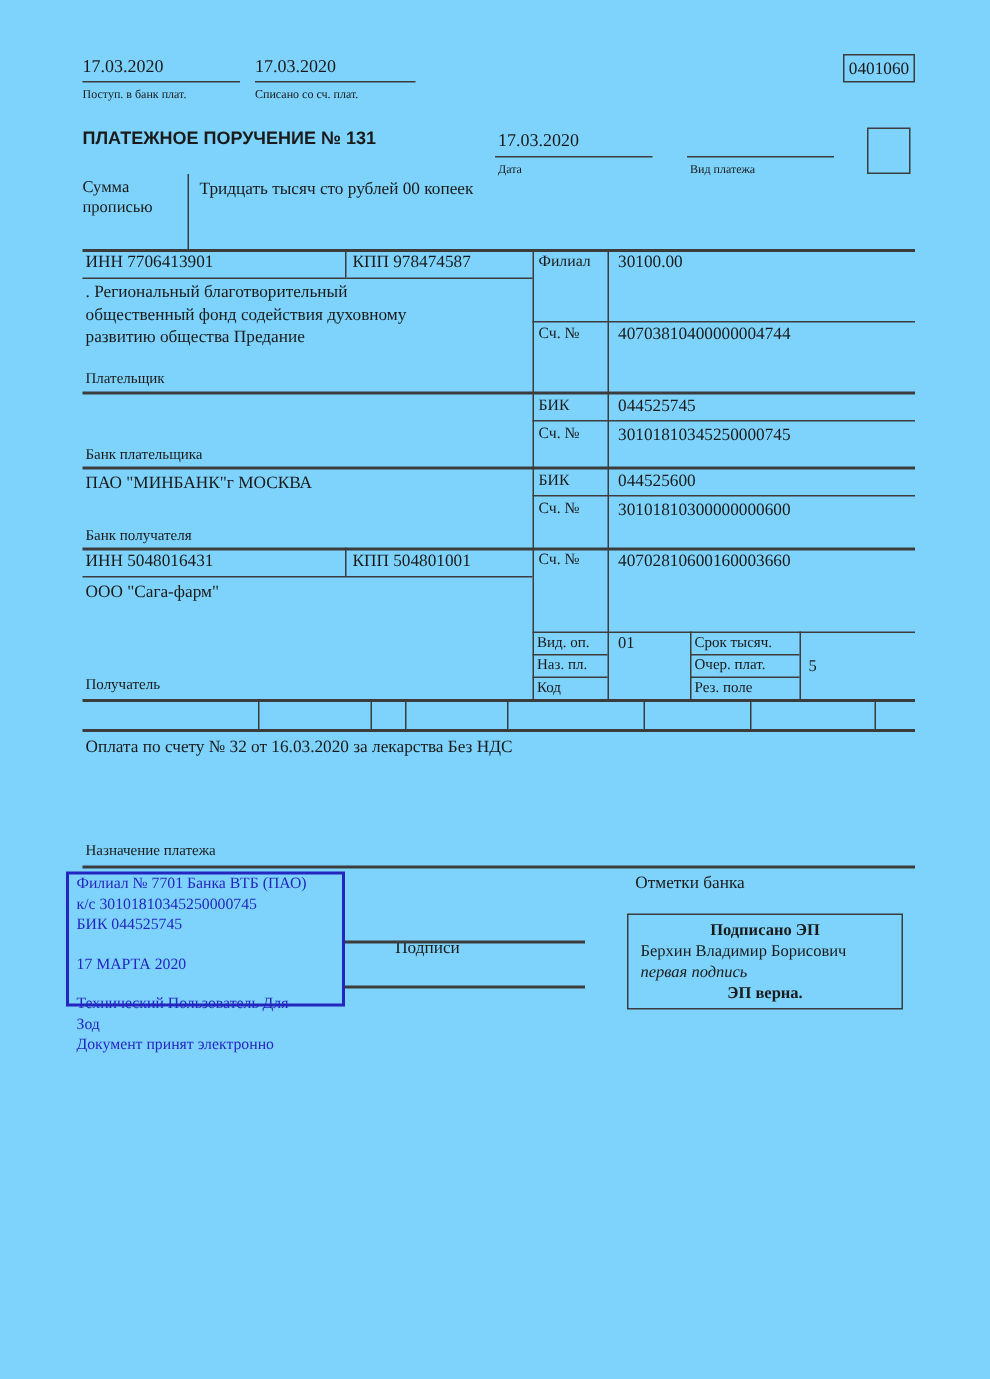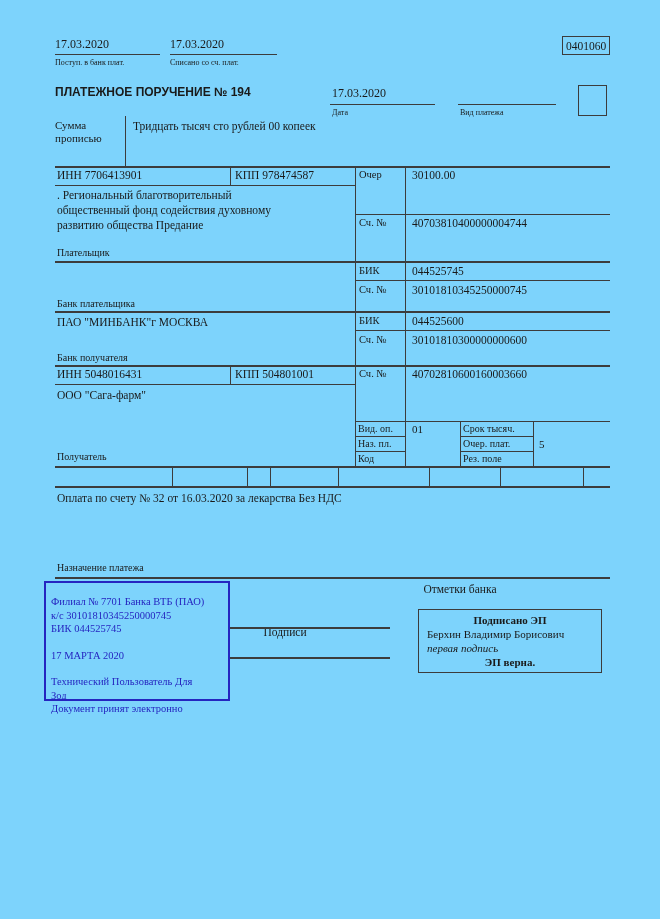--- a/index.html
+++ b/index.html
@@ -15,44 +15,44 @@
   .fs115{font-size:11.5px;}
   .fs12{font-size:12px;}
   .sans{font-family:"Liberation Sans", sans-serif;}
   .b{font-weight:bold;}
   .i{font-style:italic;}
   .ctr{text-align:center;}
   .hl{position:absolute;background:var(--line);height:1px;}
   .hl2{position:absolute;background:var(--line);height:2px;}
   .vl{position:absolute;background:var(--line);width:1px;}
   .box{position:absolute;box-sizing:border-box;border:1.5px solid var(--line);}
-  .stamp{position:absolute;left:44px;top:581px;width:186px;height:120px;box-sizing:border-box;
+  .stamp{position:absolute;left:44px;top:581px;width:186px;height:90px;box-sizing:border-box;
          border:2px solid var(--stamp-blue);color:var(--stamp-blue);
-         padding:12px 5px;font-size:10.5px;line-height:13.5px;}
+         padding:0 5px;font-size:10.5px;line-height:13.5px;}
   .stamp .gap{margin-top:13px;}
   .stamp .narrow{width:158px;white-space:normal;}
   .esign{position:absolute;left:418px;top:609px;width:184px;height:64px;box-sizing:border-box;
          border:1.5px solid var(--line);padding:3px 8px;font-size:11px;line-height:14px;}
 </style>
 </head>
 <body>
 
 <div class="page">
 
   <div class="t fs12" style="left:55px;top:38px;">17.03.2020</div>
   <div class="hl" style="left:55px;top:54px;width:105px;"></div>
   <div class="t fs8" style="left:55px;top:58px;">Поступ. в банк плат.</div>
 
   <div class="t fs12" style="left:170px;top:38px;">17.03.2020</div>
   <div class="hl" style="left:170px;top:54px;width:107px;"></div>
   <div class="t fs8" style="left:170px;top:58px;">Списано со сч. плат.</div>
 
   <div class="box t fs115 ctr" style="left:562px;top:36px;width:48px;height:19px;line-height:19px;">0401060</div>
 
-  <div class="t fs12 sans b" style="left:55px;top:86px;">ПЛАТЕЖНОЕ ПОРУЧЕНИЕ № 194</div>
+  <div class="t fs12 sans b" style="left:55px;top:86px;">ПЛАТЕЖНОЕ ПОРУЧЕНИЕ № 131</div>
 
   <div class="t fs12" style="left:332px;top:87px;">17.03.2020</div>
   <div class="hl" style="left:330px;top:104px;width:105px;"></div>
   <div class="t fs8" style="left:332px;top:108px;">Дата</div>
 
   <div class="hl" style="left:458px;top:104px;width:98px;"></div>
   <div class="t fs8" style="left:460px;top:108px;">Вид платежа</div>
 
   <div class="box" style="left:578px;top:85px;width:29px;height:31px;border-width:1px;"></div>
 
@@ -87,21 +87,21 @@
   <div class="vl" style="left:172px;top:466px;height:20px;"></div>
   <div class="vl" style="left:247px;top:466px;height:20px;"></div>
   <div class="vl" style="left:270px;top:466px;height:20px;"></div>
   <div class="vl" style="left:338px;top:466px;height:20px;"></div>
   <div class="vl" style="left:429px;top:466px;height:20px;"></div>
   <div class="vl" style="left:500px;top:466px;height:20px;"></div>
   <div class="vl" style="left:583px;top:466px;height:20px;"></div>
 
   <div class="t fs115" style="left:57px;top:169px;">ИНН 7706413901</div>
   <div class="t fs115" style="left:235px;top:169px;">КПП 978474587</div>
-  <div class="t fs105" style="left:359px;top:169px;">Очер</div>
+  <div class="t fs105" style="left:359px;top:169px;">Филиал</div>
   <div class="t fs115" style="left:412px;top:169px;">30100.00</div>
   <div class="t fs115" style="left:57px;top:189px;">. Региональный благотворительный</div>
   <div class="t fs115" style="left:57px;top:204px;">общественный фонд содействия духовному</div>
   <div class="t fs115" style="left:57px;top:219px;">развитию общества Предание</div>
   <div class="t fs105" style="left:359px;top:217px;">Сч. №</div>
   <div class="t fs115" style="left:412px;top:217px;">40703810400000004744</div>
   <div class="t fs10" style="left:57px;top:247px;">Плательщик</div>
 
   <div class="t fs105" style="left:359px;top:265px;">БИК</div>
   <div class="t fs115" style="left:412px;top:265px;">044525745</div>

